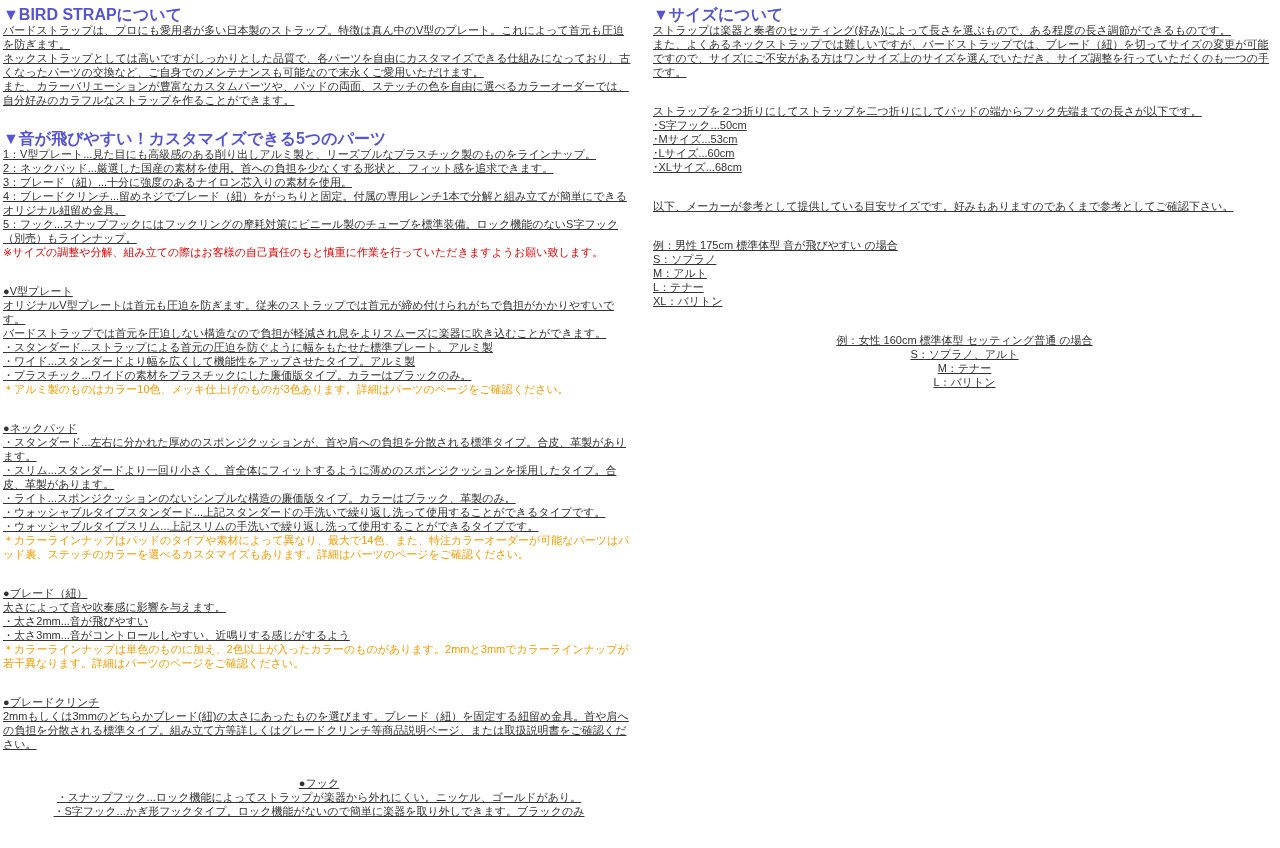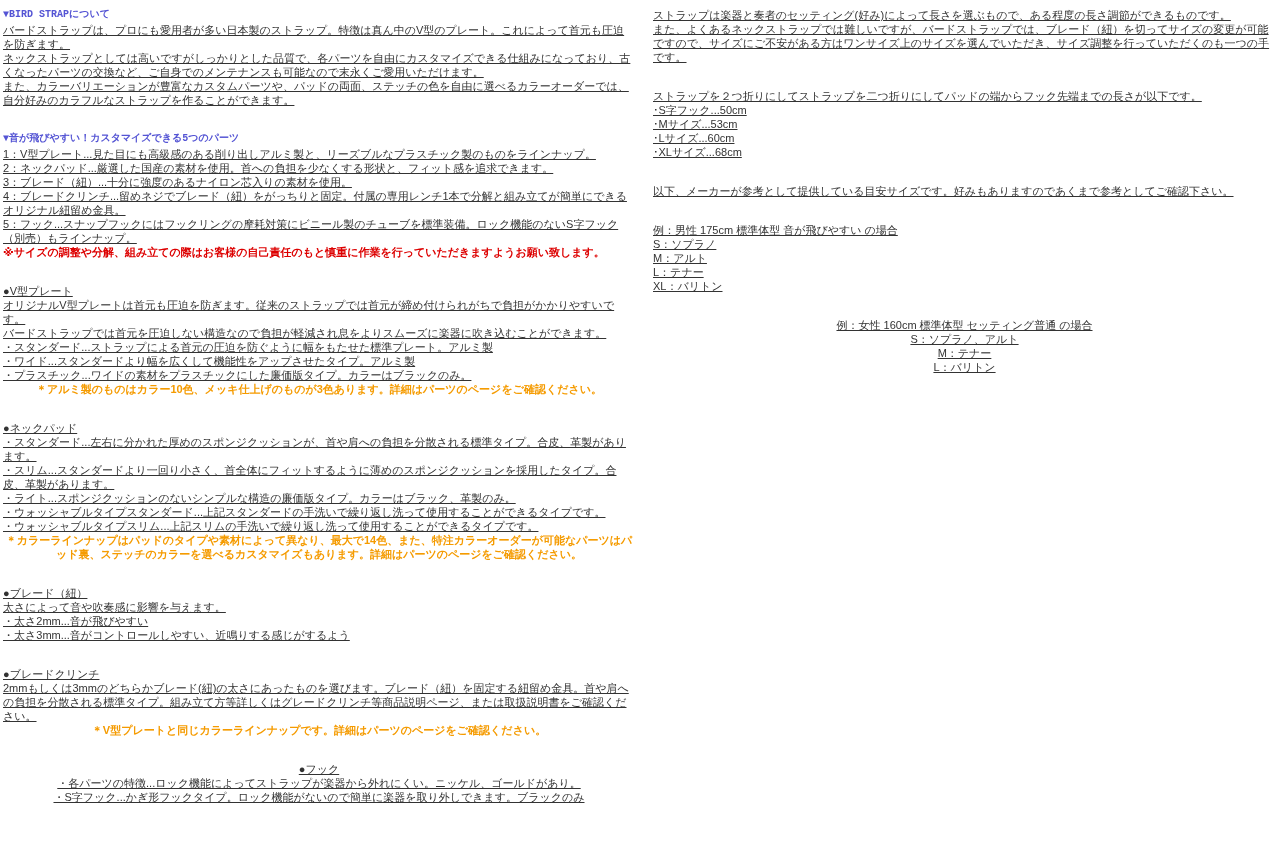--- a/index.html
+++ b/index.html
@@ -21,33 +21,31 @@
     background: var(--background, #ffffff);
   }
   .col-left  { flex: 0 0 632px; width: 632px; }
   .col-right { flex: 0 0 623px; width: 623px; }
   .group { margin: 0 0 25px 0; }
   .group:last-child { margin-bottom: 0; text-align: center; }
   .blk { white-space: pre-line; }
   .h {
     color: var(--heading, #5454d4);
     font-weight: bold;
-    font-size: 10px;
+    font-size: 16px;
     margin-bottom: 1px;
-    font-family: Liberation Mono, monospace;
   }
   .body { color: var(--body, #333333); text-decoration: underline; }
   .note-red {
     color: var(--red, #dd0000);
-    font-weight: bold;
+    font-weight: normal;
   }
   .note-orange {
     color: var(--orange, #f59b00);
-    font-weight: bold;
-    text-align: center;
+    font-weight: normal;
   }
 </style>
 </head>
 <body>
 
 <div class="page">
 
   <div class="col col-left">
 
     <section class="group">
@@ -85,39 +83,40 @@
 ・ウォッシャブルタイプスタンダード...上記スタンダードの手洗いで繰り返し洗って使用することができるタイプです。
 ・ウォッシャブルタイプスリム...上記スリムの手洗いで繰り返し洗って使用することができるタイプです。</div>
       <div class="blk note-orange">＊カラーラインナップはパッドのタイプや素材によって異なり、最大で14色、また、特注カラーオーダーが可能なパーツはパッド裏、ステッチのカラーを選べるカスタマイズもあります。詳細はパーツのページをご確認ください。</div>
     </section>
 
     <section class="group">
       <div class="blk body">●ブレード（紐）
 太さによって音や吹奏感に影響を与えます。
 ・太さ2mm...音が飛びやすい
 ・太さ3mm...音がコントロールしやすい、近鳴りする感じがするよう</div>
+      <div class="blk note-orange">＊カラーラインナップは単色のものに加え、2色以上が入ったカラーのものがあります。2mmと3mmでカラーラインナップが若干異なります。詳細はパーツのページをご確認ください。</div>
     </section>
 
     <section class="group">
       <div class="blk body">●ブレードクリンチ
 2mmもしくは3mmのどちらかブレード(紐)の太さにあったものを選びます。ブレード（紐）を固定する紐留め金具。首や肩への負担を分散される標準タイプ。組み立て方等詳しくはグレードクリンチ等商品説明ページ、または取扱説明書をご確認ください。</div>
-      <div class="blk note-orange">＊V型プレートと同じカラーラインナップです。詳細はパーツのページをご確認ください。</div>
     </section>
 
     <section class="group">
       <div class="blk body">●フック
-・各パーツの特徴...ロック機能によってストラップが楽器から外れにくい。ニッケル、ゴールドがあり。
+・スナップフック...ロック機能によってストラップが楽器から外れにくい。ニッケル、ゴールドがあり。
 ・S字フック...かぎ形フックタイプ。ロック機能がないので簡単に楽器を取り外しできます。ブラックのみ</div>
     </section>
 
   </div>
 
   <div class="col col-right">
 
     <section class="group">
+      <div class="blk h">▼サイズについて</div>
       <div class="blk body">ストラップは楽器と奏者のセッティング(好み)によって長さを選ぶもので、ある程度の長さ調節ができるものです。
 また、よくあるネックストラップでは難しいですが、バードストラップでは、ブレード（紐）を切ってサイズの変更が可能ですので、サイズにご不安がある方はワンサイズ上のサイズを選んでいただき、サイズ調整を行っていただくのも一つの手です。</div>
     </section>
 
     <section class="group">
       <div class="blk body">ストラップを２つ折りにしてストラップを二つ折りにしてパッドの端からフック先端までの長さが以下です。
 ･S字フック...50cm
 ･Mサイズ...53cm
 ･Lサイズ...60cm
 ･XLサイズ...68cm</div>

